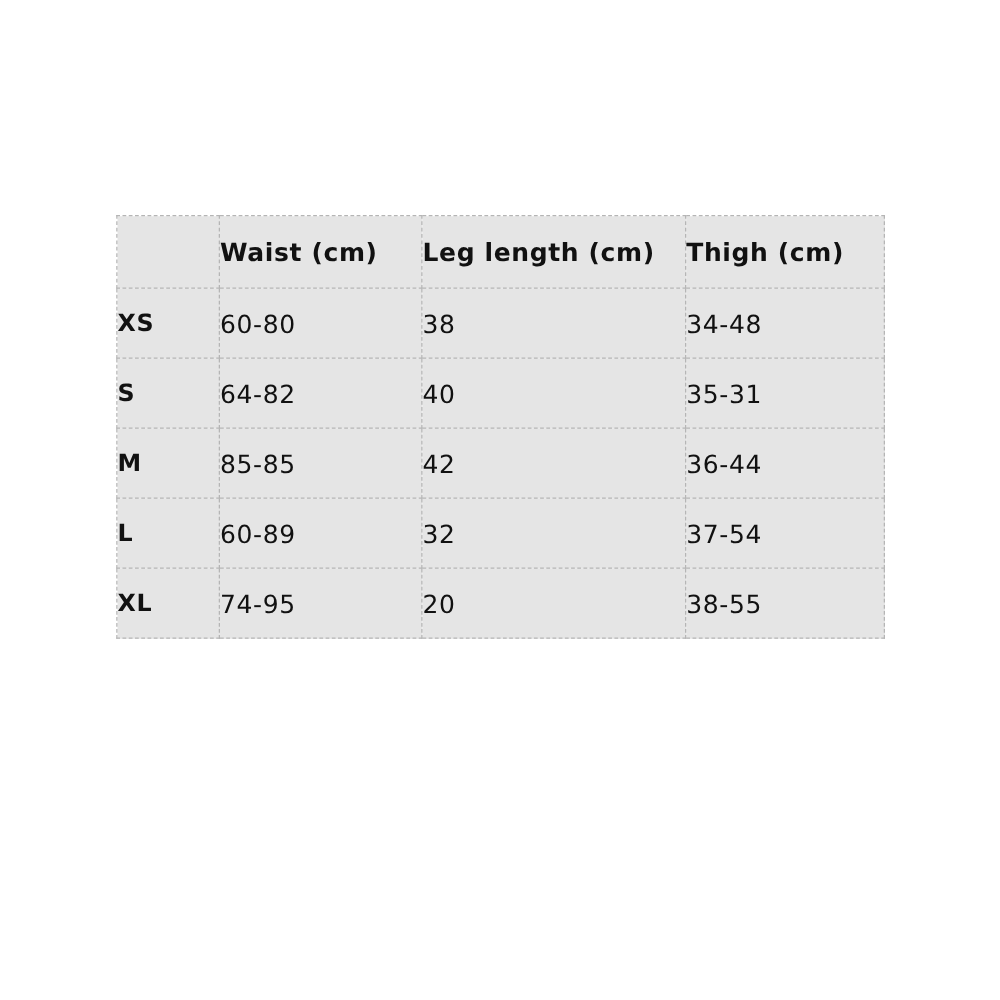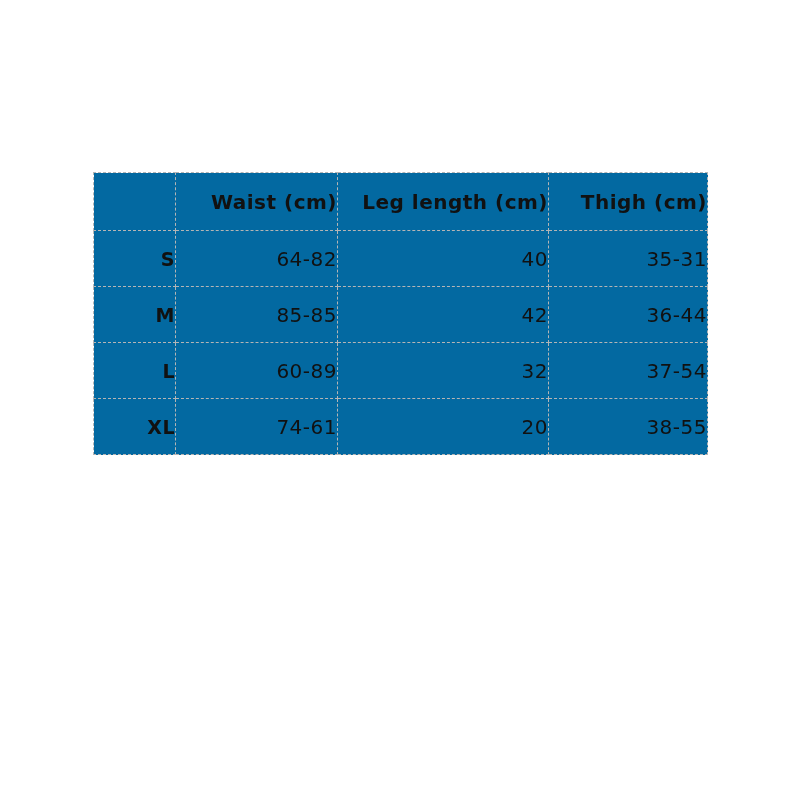--- a/index.html
+++ b/index.html
@@ -18,25 +18,25 @@
   table.size-chart {
     position: absolute;
     left: 93px;
     top: 172px;
     border-collapse: collapse;
     table-layout: fixed;
   }
   table.size-chart th,
   table.size-chart td {
     border: 1px dashed #b5b5b5;
-    text-align: right;
+    text-align: left;
     vertical-align: middle;
     padding: 0;
     color: #111111;
-    background: #0369a1;
+    background: #e5e5e5;
   }
   table.size-chart thead tr { height: 58px; }
   table.size-chart tbody tr { height: 56px; }
   table.size-chart th {
     font-size: 20px;
     font-weight: 700;
     letter-spacing: 0.5px;
   }
   table.size-chart td {
     font-size: 20px;
@@ -66,38 +66,44 @@
     <thead>
       <tr>
         <th></th>
         <th>Waist (cm)</th>
         <th>Leg length (cm)</th>
         <th>Thigh (cm)</th>
       </tr>
     </thead>
     <tbody>
       <tr>
+        <td class="size-col">XS</td>
+        <td>60-80</td>
+        <td>38</td>
+        <td>34-48</td>
+      </tr>
+      <tr>
         <td class="size-col">S</td>
         <td>64-82</td>
         <td>40</td>
         <td>35-31</td>
       </tr>
       <tr>
         <td class="size-col">M</td>
         <td>85-85</td>
         <td>42</td>
         <td>36-44</td>
       </tr>
       <tr>
         <td class="size-col">L</td>
         <td>60-89</td>
         <td>32</td>
         <td>37-54</td>
       </tr>
       <tr>
         <td class="size-col">XL</td>
-        <td>74-61</td>
+        <td>74-95</td>
         <td>20</td>
         <td>38-55</td>
       </tr>
     </tbody>
   </table>
 </div>
 
 </body></html>

